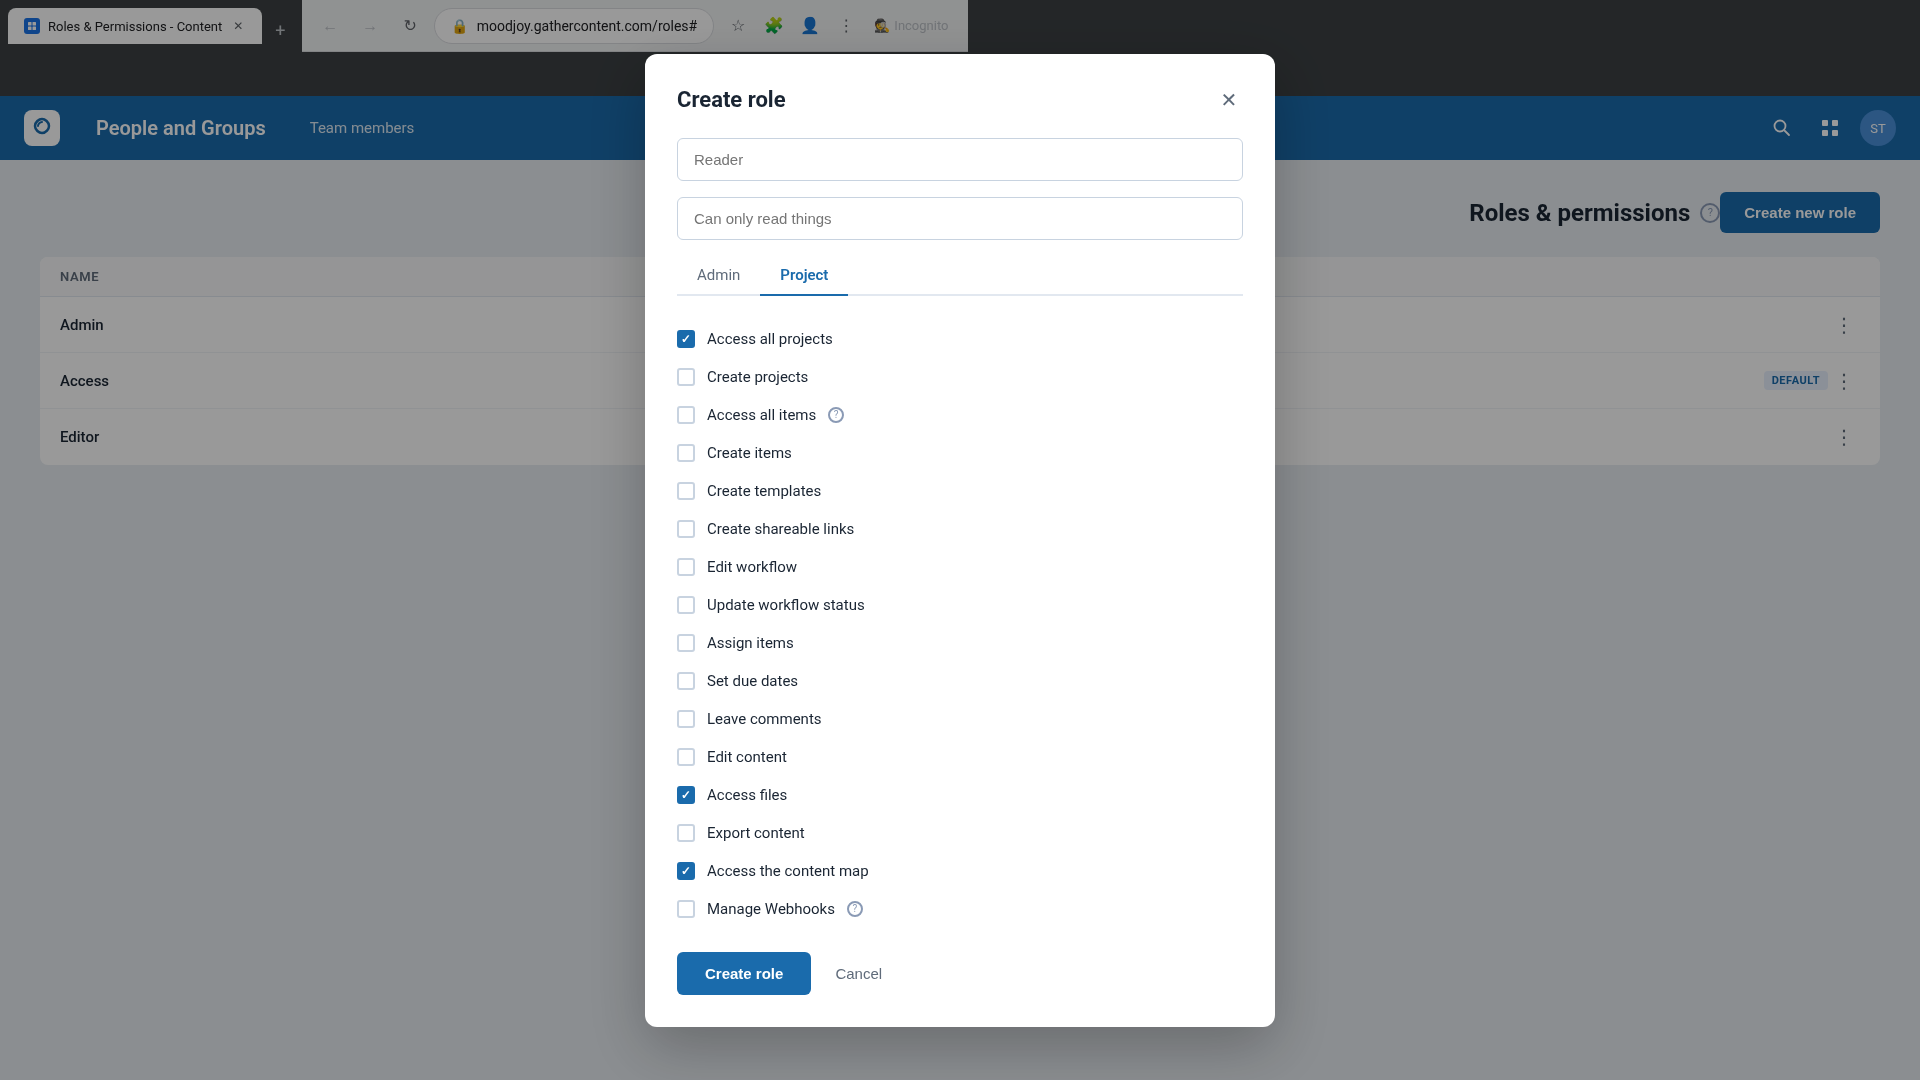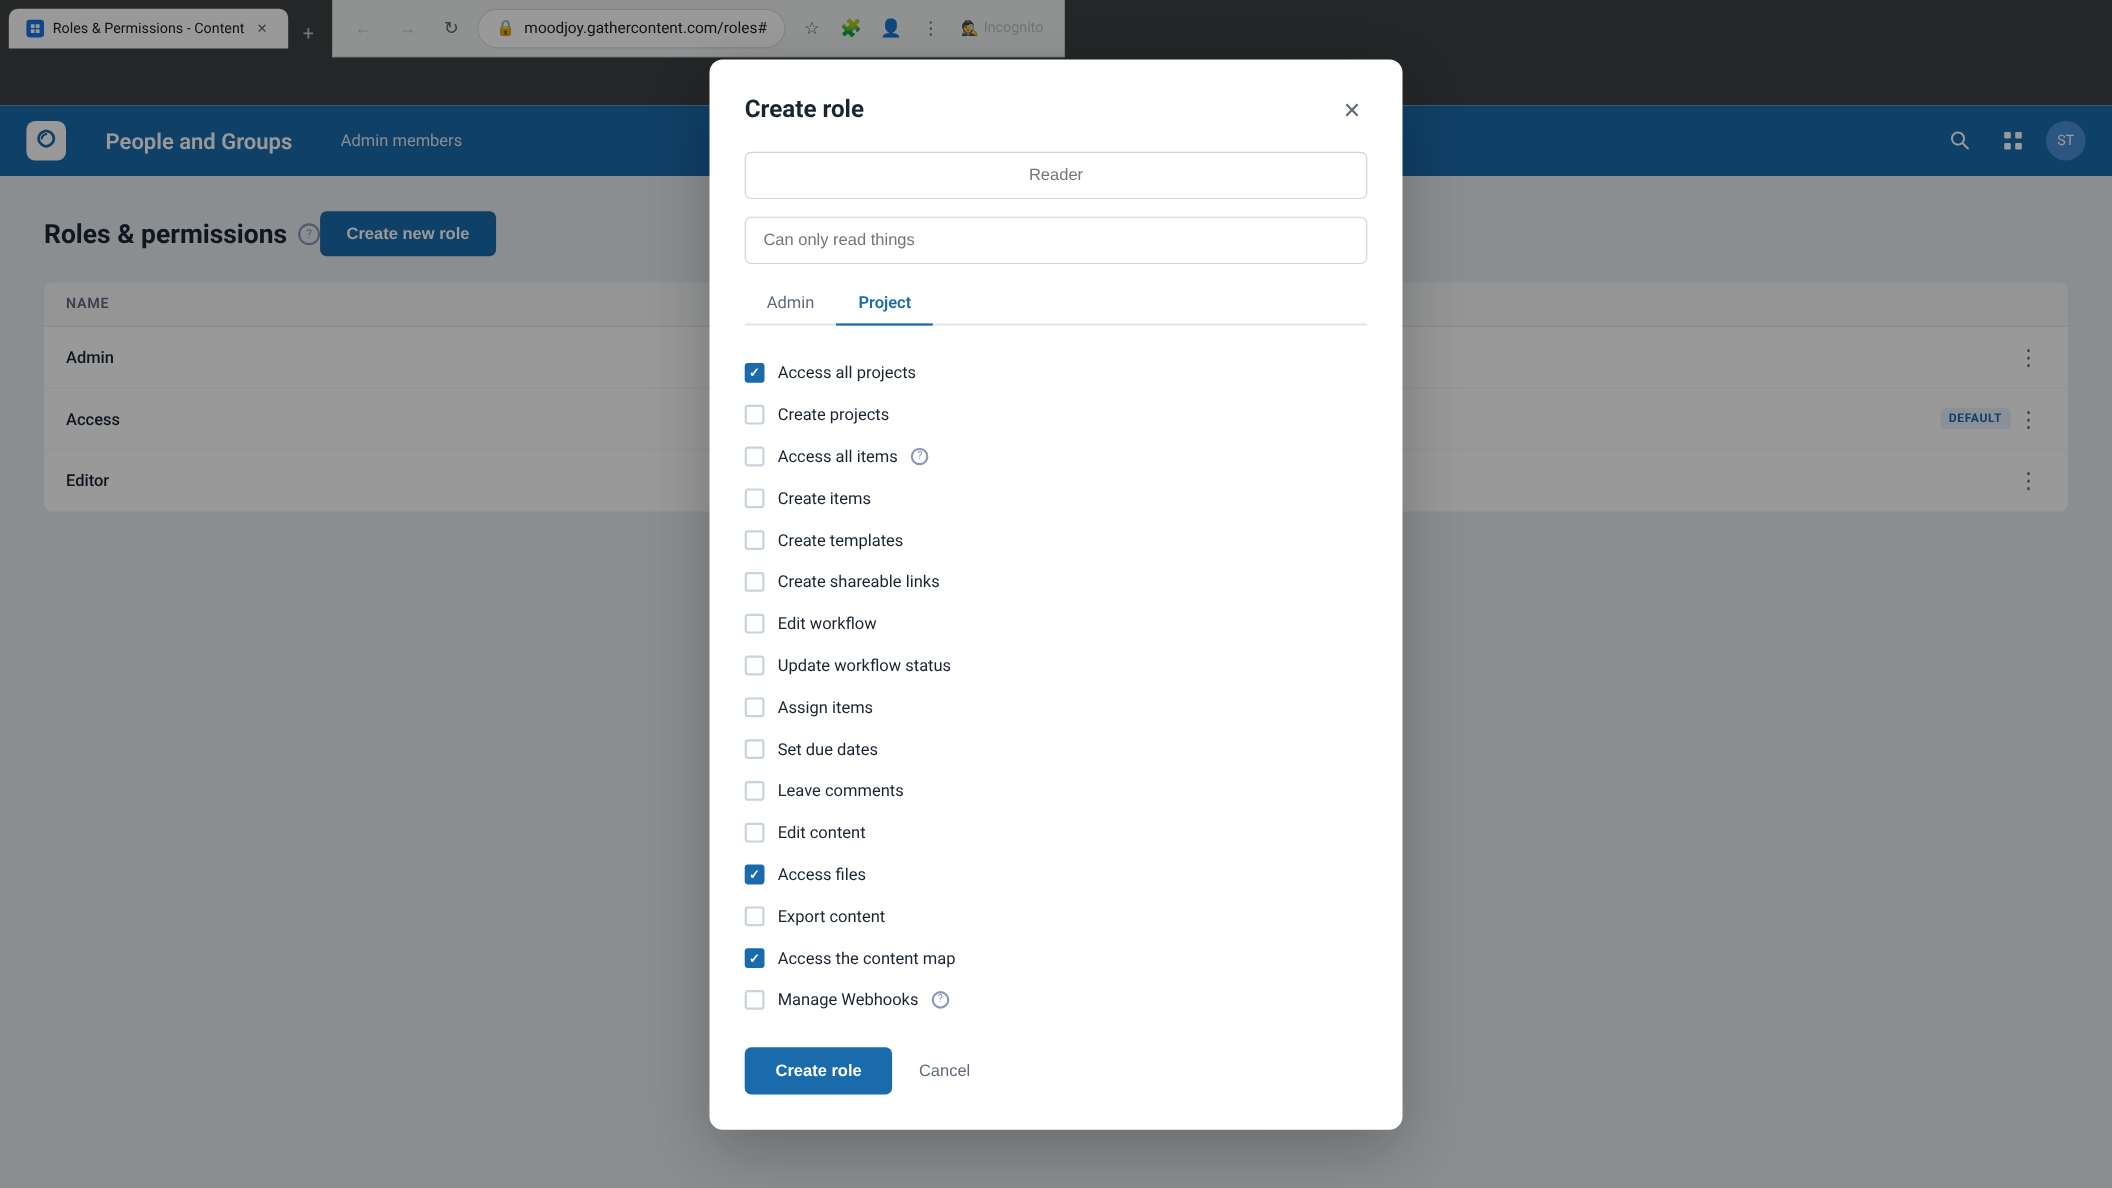--- a/index.html
+++ b/index.html
@@ -33,21 +33,21 @@
     .app-logo-inner { color: #1a6bac; font-size: 18px; font-weight: bold; }
     .app-nav-title { color: #fff; font-size: 20px; font-weight: 600; }
     .app-nav-item { color: rgba(255,255,255,0.85); font-size: 15px; padding: 4px 8px; cursor: pointer; }
     .header-spacer { flex: 1; }
     .header-actions { display: flex; align-items: center; gap: 12px; }
     .header-icon-btn { width: 36px; height: 36px; display: flex; align-items: center; justify-content: center; border-radius: 50%; cursor: pointer; color: #fff; }
     .user-avatar { width: 36px; height: 36px; background: #4a90d9; border-radius: 50%; display: flex; align-items: center; justify-content: center; color: #fff; font-size: 13px; font-weight: 400; cursor: pointer; }
 
     
     .main-content { padding: 32px 40px; }
-    .page-header { display: flex; align-items: center; justify-content: flex-start; margin-bottom: 24px; }
+    .page-header { display: flex; align-items: center; justify-content: flex-end; margin-bottom: 24px; }
     .page-title-area { display: flex; align-items: center; gap: 10px; }
     .page-title { font-size: 24px; font-weight: 700; color: #1a2533; }
     .help-icon { width: 20px; height: 20px; border-radius: 50%; border: 2px solid #8a9ab5; display: flex; align-items: center; justify-content: center; color: #8a9ab5; font-size: 11px; cursor: pointer; }
     .create-role-btn { background: #1a6bac; color: #fff; border: none; border-radius: 6px; padding: 12px 24px; font-size: 15px; font-weight: 600; cursor: pointer; }
 
     
     .roles-table { background: #fff; border-radius: 8px; overflow: hidden; }
     .table-header-row { display: flex; align-items: center; padding: 12px 20px; background: #f8f9fa; border-bottom: 1px solid #e2e8f0; }
     .table-col-name { font-size: 13px; font-weight: 600; color: #5f6b7a; text-transform: uppercase; letter-spacing: 0.05em; }
     .table-row { display: flex; align-items: center; padding: 0 20px; height: 56px; border-bottom: 1px solid #f0f3f7; position: relative; }
@@ -58,21 +58,21 @@
 
     
     .overlay { position: fixed; top: 0; left: 0; right: 0; bottom: 0; background: rgba(0,0,0,0.4); z-index: 100; display: flex; align-items: center; justify-content: center; }
 
     
     .modal { background: #fff; border-radius: 12px; width: 630px; padding: 32px; position: relative; box-shadow: 0 20px 60px rgba(0,0,0,0.25); }
     .modal-header { display: flex; align-items: center; justify-content: space-between; margin-bottom: 24px; }
     .modal-title { font-size: 22px; font-weight: 700; color: #1a2533; }
     .modal-close { width: 28px; height: 28px; display: flex; align-items: center; justify-content: center; cursor: pointer; color: #5f6b7a; font-size: 20px; border-radius: 50%; }
     .modal-input { width: 100%; border: 1.5px solid #c8d3e0; border-radius: 6px; padding: 12px 16px; font-size: 15px; color: #1a2533; margin-bottom: 16px; outline: none; }
-    .modal-input.name-input { color: #a16207; text-align: center; }
+    .modal-input.name-input { color: #a16207; }
     .modal-input.desc-input { color: #737373; }
 
     
     .modal-tabs { display: flex; border-bottom: 2px solid #e2e8f0; margin-bottom: 24px; }
     .modal-tab { padding: 10px 20px; font-size: 15px; cursor: pointer; color: #5f6b7a; border-bottom: 2px solid transparent; margin-bottom: -2px; }
     .modal-tab.active { color: #1a6bac; border-bottom-color: #1a6bac; font-weight: 600; }
 
     
     .permissions-grid { display: grid; grid-template-columns: 1fr; gap: 0; }
     .permission-item { display: flex; align-items: center; gap: 12px; padding: 10px 0; }
@@ -132,21 +132,21 @@
   <div class="app-header">
     <div class="app-logo">
       <div class="app-logo-inner">
         <svg width="22" height="22" viewBox="0 0 22 22" fill="none">
           <path d="M4 11 C4 7, 8 4, 11 4 C14 4, 18 7, 18 11 C18 14, 15 18, 11 18 C8 18, 4 15, 4 11 Z" stroke="#1a6bac" stroke-width="2.5" fill="none"></path>
           <path d="M7 11 C7 9, 9 7, 11 7" stroke="#1a6bac" stroke-width="2" stroke-linecap="round" fill="none"></path>
         </svg>
       </div>
     </div>
     <span class="app-nav-title">People and Groups</span>
-    <span class="app-nav-item">Admin members</span>
+    <span class="app-nav-item">Team members</span>
     <div class="header-spacer"></div>
     <div class="header-actions">
       <div class="header-icon-btn">
         <svg width="20" height="20" viewBox="0 0 20 20" fill="white">
             <circle cx="8" cy="8" r="5.5" stroke="white" stroke-width="1.8" fill="none"></circle>
             <line x1="12.5" y1="12.5" x2="17" y2="17" stroke="white" stroke-width="1.8" stroke-linecap="round"></line>
           </svg>
       </div>
       <div class="header-icon-btn">
         <svg width="20" height="20" viewBox="0 0 20 20" fill="white">

